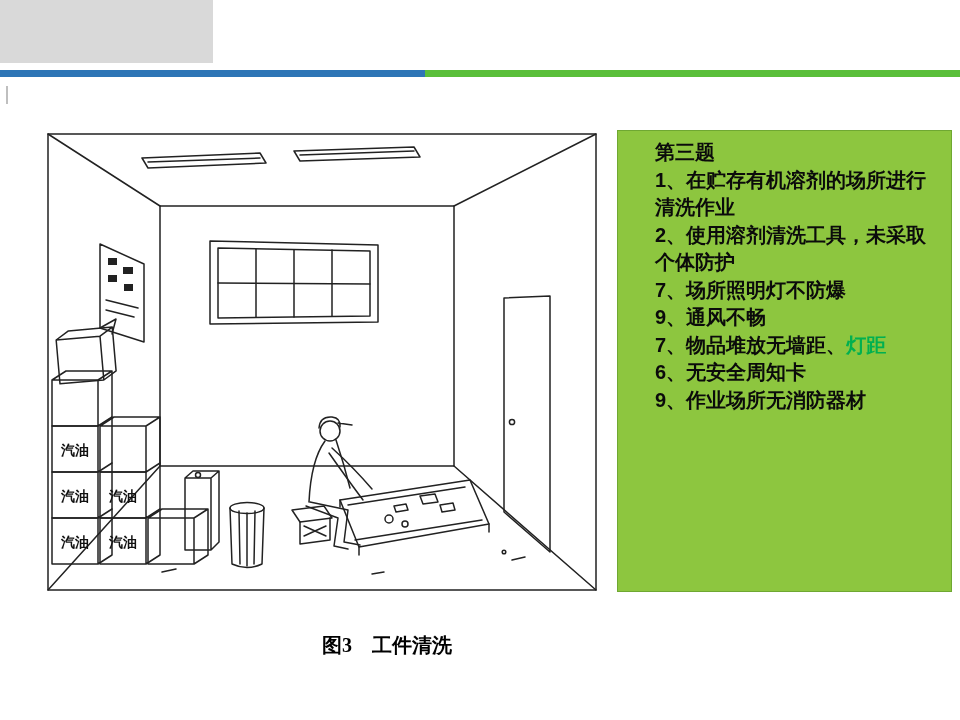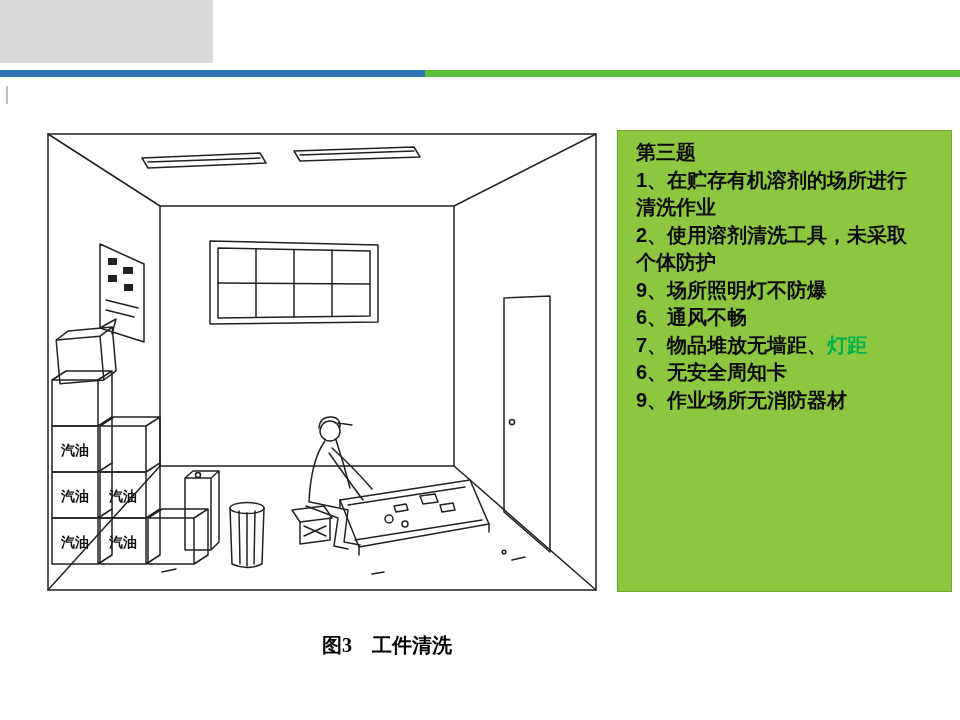--- a/index.html
+++ b/index.html
@@ -16,21 +16,21 @@
   
   .illustration{position:absolute;left:42px;top:128px;width:560px;height:470px;}
   .illustration svg{width:100%;height:100%;display:block;}
 
   .caption{position:absolute;left:322px;top:632px;font-size:20px;font-weight:bold;color:#000;
            font-family:"Liberation Serif", serif;white-space:nowrap;}
 
   
   .panel{position:absolute;left:617px;top:130px;width:335px;height:462px;box-sizing:border-box;
          background:var(--panel-bg,#8dc63f);border:1px solid var(--panel-border,#6fa832);
-         padding:8px 24px 0 18px;color:#0b0b0b;}
+         padding:8px 24px 0 37px;color:#0b0b0b;}
   .pline{font-size:20px;font-weight:bold;line-height:27.5px;word-break:break-all;}
   .pline .hl{color:var(--highlight-green,#00b050);}
 </style>
 </head>
 <body>
 
 <div class="slide">
 
   <div class="top-gray"></div>
   <div class="stripe stripe-blue"></div>
@@ -140,20 +140,20 @@
       </g>
     </svg>
   </div>
 
   <div class="caption">图3　工件清洗</div>
 
   <div class="panel">
     <div class="pline">第三题</div>
     <div class="pline">1、在贮存有机溶剂的场所进行清洗作业</div>
     <div class="pline">2、使用溶剂清洗工具，未采取个体防护</div>
-    <div class="pline">9、场所照明灯不防爆</div>
-    <div class="pline">6、通风不畅</div>
+    <div class="pline">7、场所照明灯不防爆</div>
+    <div class="pline">9、通风不畅</div>
     <div class="pline"><span>7、物品堆放无墙距、</span><span class="hl">灯距</span></div>
     <div class="pline">6、无安全周知卡</div>
     <div class="pline">9、作业场所无消防器材</div>
   </div>
 
 </div>
 
 </body></html>

